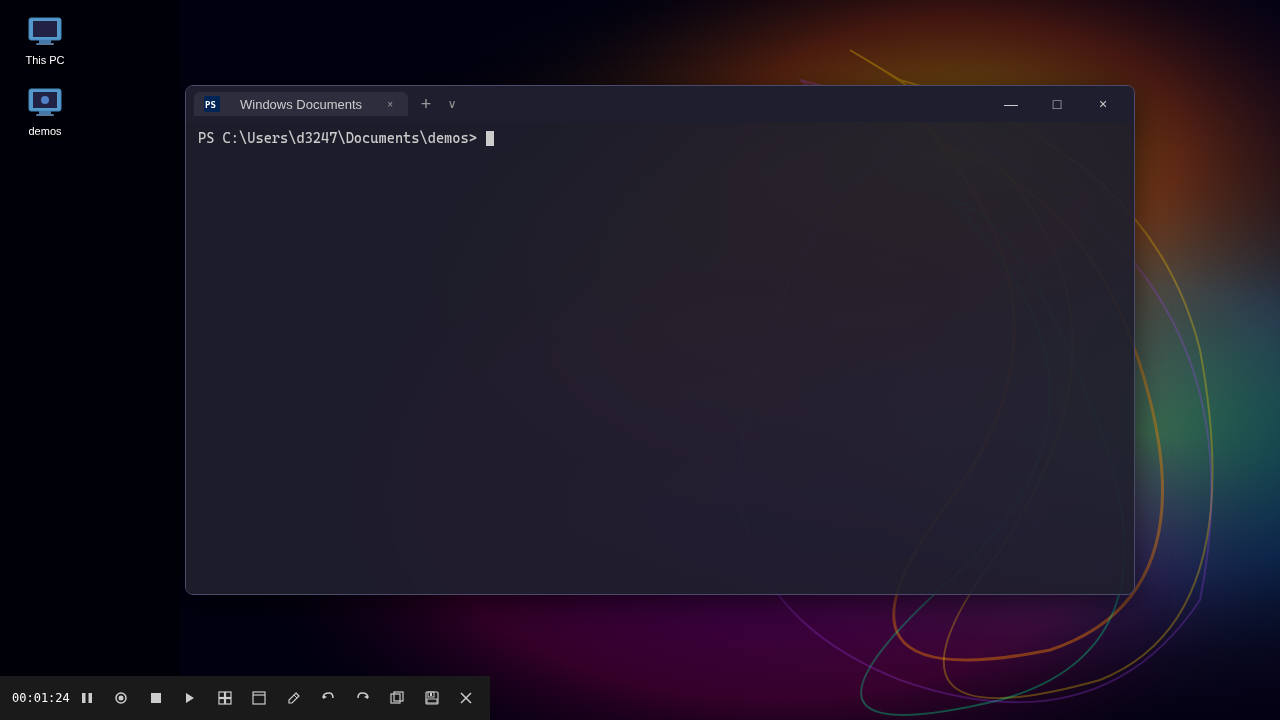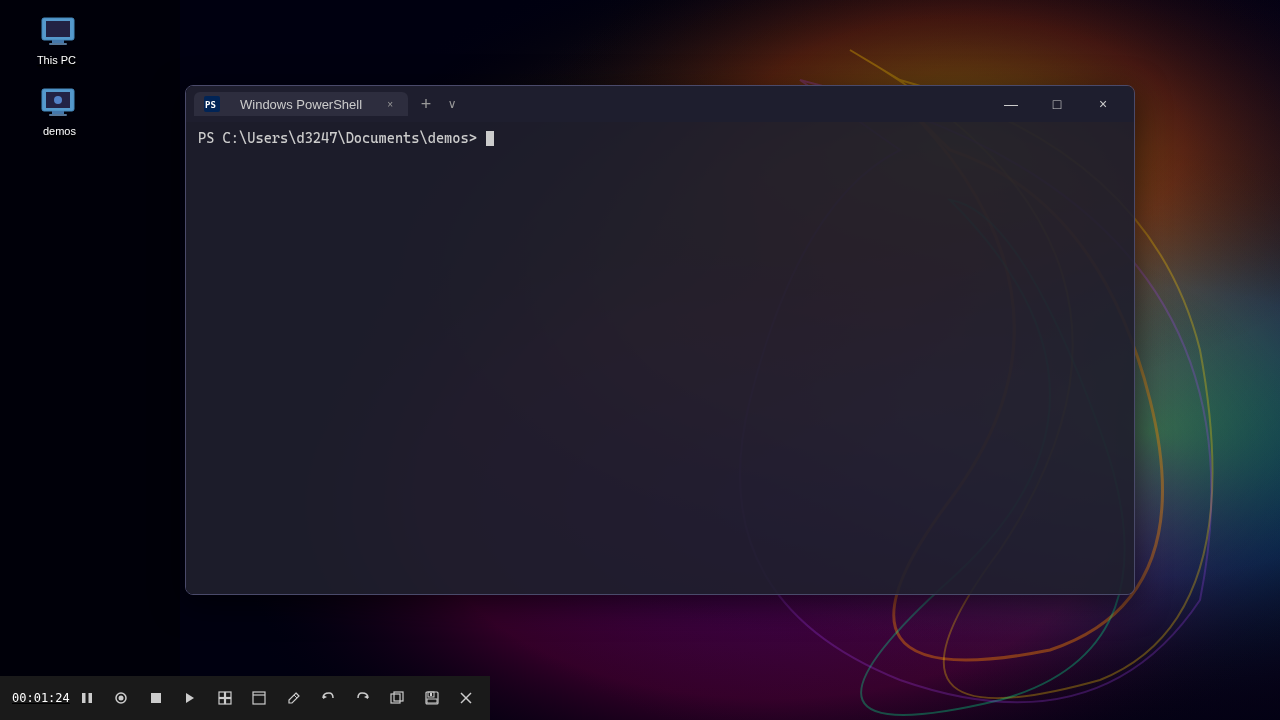--- a/index.html
+++ b/index.html
@@ -29,21 +29,21 @@
       left: 0;
       padding: 10px;
       display: flex;
       flex-direction: column;
       gap: 10px;
     }
 
     .desktop-icon {
       display: flex;
       flex-direction: column;
-      align-items: flex-end;
+      align-items: center;
       width: 70px;
       cursor: pointer;
       padding: 4px;
       border-radius: 4px;
       text-decoration: underline;
     }
 
     .desktop-icon .icon-img {
       width: 36px;
       height: 36px;
@@ -194,21 +194,20 @@
       position: absolute;
       bottom: 0;
       left: 0;
       width: 490px;
       height: 44px;
       background: #1a1a1a;
       display: flex;
       align-items: center;
       padding: 0 12px;
       gap: 11px;
-      text-decoration: underline;
     }
 
     .toolbar-time {
       color: #fff;
       font-size: 12px;
       font-family: monospace;
       min-width: 52px;
     }
 
     .toolbar-btn {
@@ -311,21 +310,21 @@
 
   <div class="ps-window">
 
     <div class="ps-titlebar">
       <div class="ps-tab">
 
         <svg class="ps-tab-icon" viewBox="0 0 16 16">
           <rect width="16" height="16" rx="2" fill="#012456"></rect>
           <text x="1" y="12" font-size="9" fill="white" font-family="monospace" font-weight="bold">PS</text>
         </svg>
-        <span>Windows PowerShell</span>
+        <span>Windows Documents</span>
         <span class="tab-close">×</span>
       </div>
 
       <div class="ps-new-tab">+</div>
       <div class="ps-dropdown">∨</div>
 
       <div class="ps-window-controls">
         <div class="win-btn">—</div>
         <div class="win-btn">□</div>
         <div class="win-btn close">×</div>

